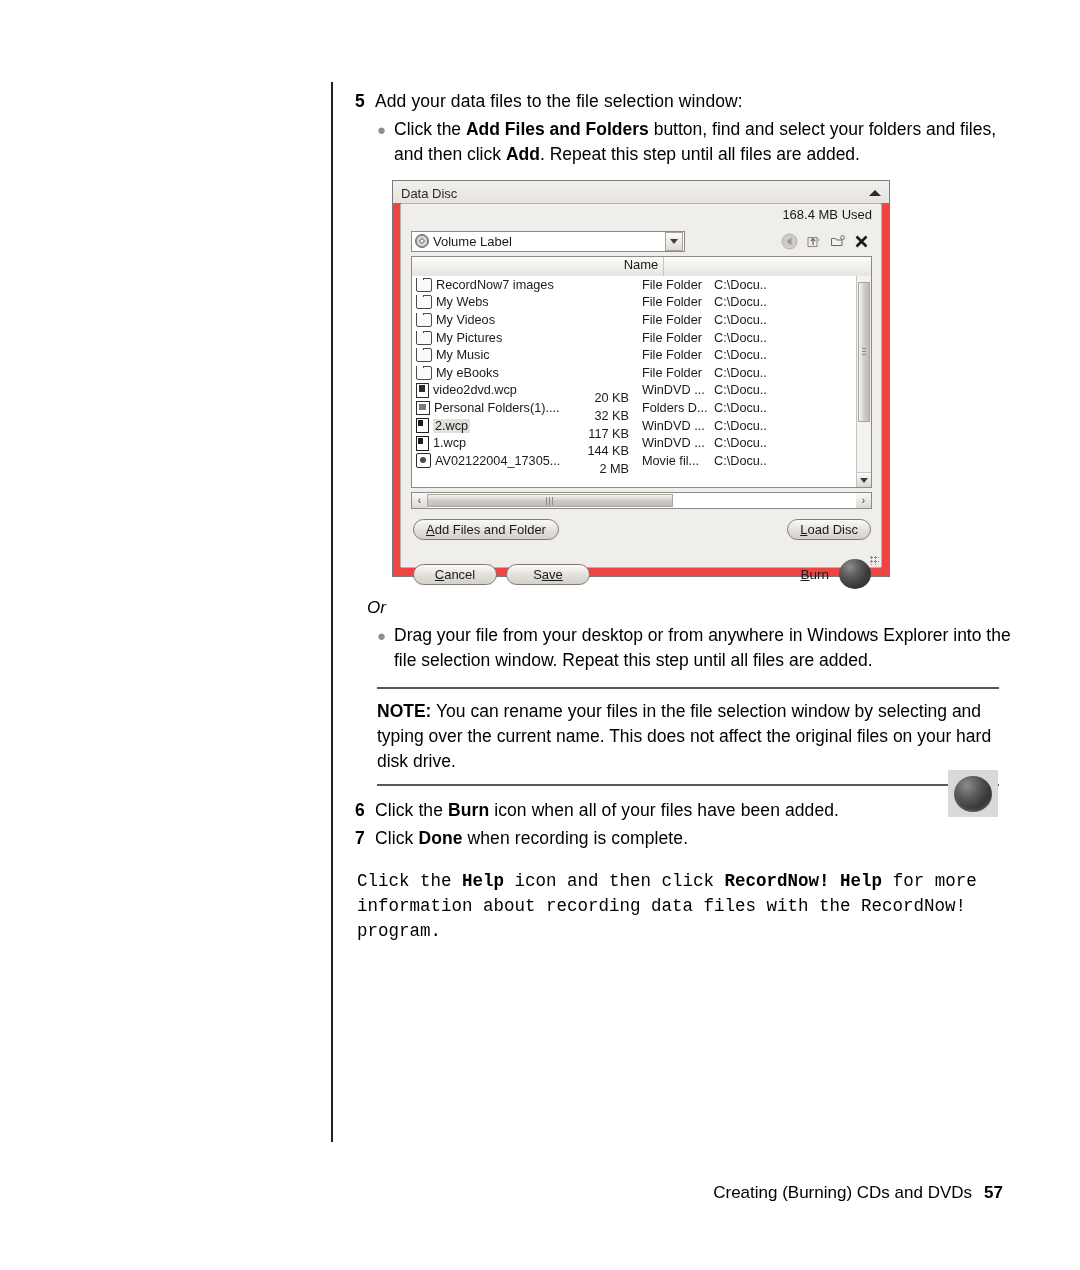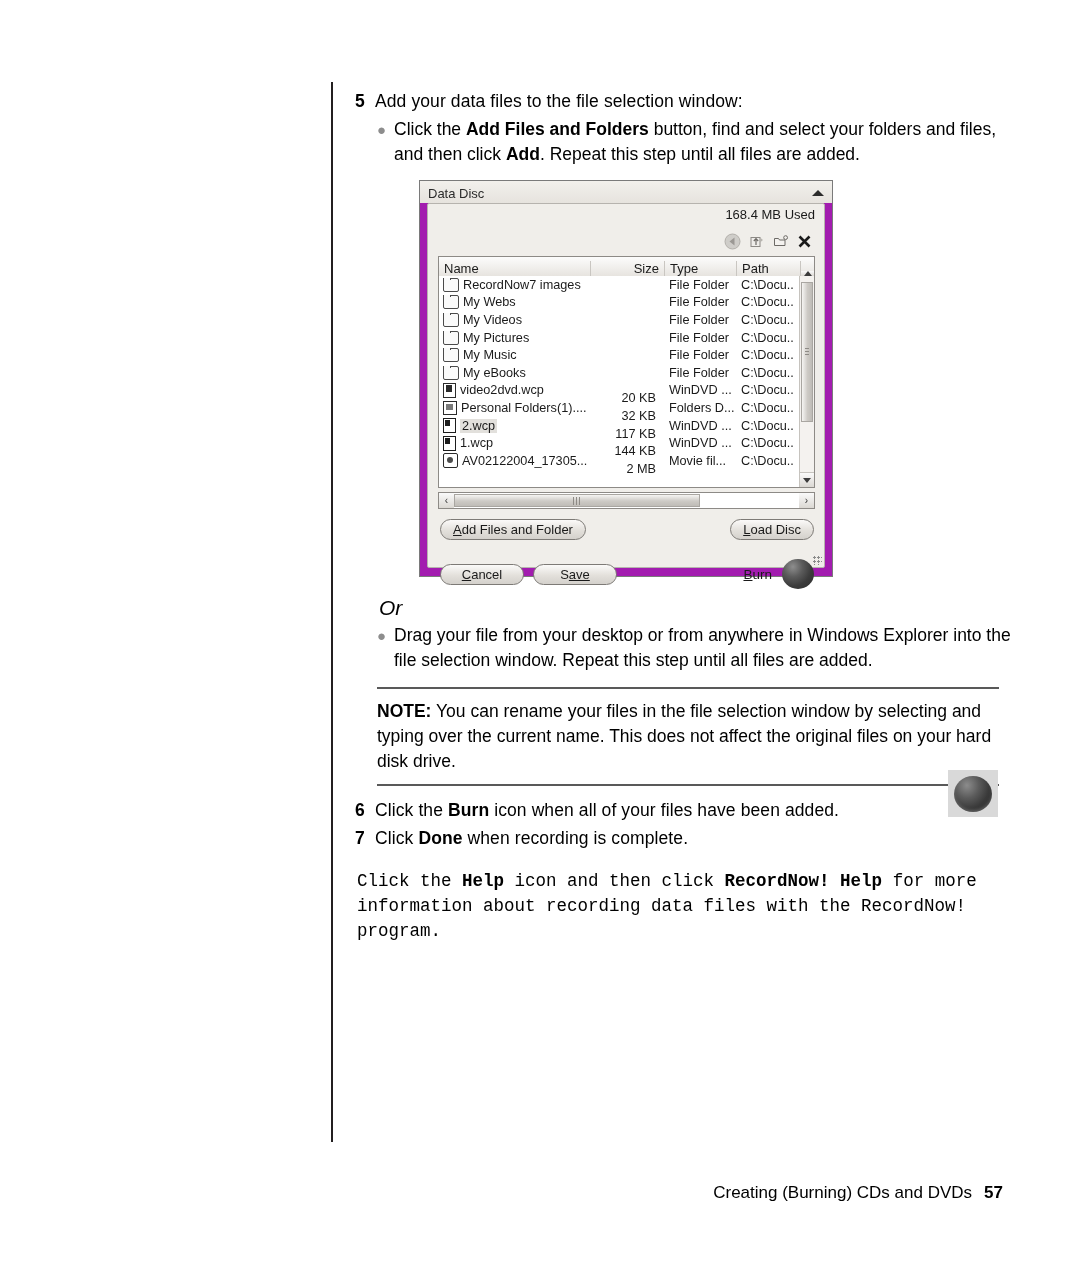--- a/index.html
+++ b/index.html
@@ -65,23 +65,23 @@
     flex: 0 0 17px;
     color: #8d8d8d;
     font-size: 15px;
     line-height: 25px;
   }
   .bullet-text { flex: 1 1 auto; }
 
   b, strong { font-weight: bold; }
 
   .or-line {
-    margin-left: 24px;
+    margin-left: 12px;
     font-style: italic;
-    font-size: 21px;
+    font-size: 17px;
     line-height: 25px;
   }
 
   .plain-para {
     font-size: 17.5px;
     line-height: 25px;
     font-family: Liberation Mono, monospace;
   }
 
   .hr {
@@ -129,25 +129,25 @@
     width: 38px;
     height: 36px;
     border-radius: 50%;
     background: radial-gradient(ellipse at 34% 26%, #8c8c8c 0%, #5b5b5b 34%, #3a3a3a 62%, #2b2b2b 100%);
     box-shadow: inset 0 -2px 3px rgba(255,255,255,.18);
   }
 
   
   .dialog {
     position: absolute;
-    left: 419px;
+    left: 392px;
     top: 180px;
-    width: 414px;
+    width: 498px;
     height: 397px;
-    background: #a21caf;
+    background: #ef4444;
     border: 1px solid #7a7a7a;
     box-sizing: border-box;
     font-size: 12.5px;
     color: #1a1a1a;
   }
   .dlg-title {
     height: 20px;
     padding: 2px 6px 0 8px;
     display: flex;
     align-items: center;
@@ -246,21 +246,22 @@
     background: #fff;
     box-sizing: border-box;
     overflow: hidden;
   }
   .lhead {
     display: flex;
     height: 19px;
     background: linear-gradient(#fcfcfc, #e7e4df);
     border-bottom: 1px solid #b3b0ab;
     font-size: 13px;
-    align-items: flex-end;
+    align-items: center;
+    flex-direction: column;
   }
   .lhead .c {
     box-sizing: border-box;
     padding: 0 5px;
     border-right: 1px solid #c9c6c1;
     overflow: hidden;
     white-space: nowrap;
   }
   .c-name { flex: 0 0 152px; }
   .c-size { flex: 0 0 74px; text-align: right; }
@@ -561,20 +562,27 @@
     <div class="dlg-title">
       <span>Data Disc</span>
       <span class="tri-up"></span>
     </div>
 
     <div class="dlg-panel">
 
       <div class="used-row">168.4 MB Used</div>
 
       <div class="vol-bar">
+        <div class="vol-field">
+          <span class="disc-icon"></span>
+          <span class="vol-text">Volume Label</span>
+          <span class="vol-drop">
+              <span class="chev-d"></span>
+            </span>
+        </div>
         <div class="vol-tools">
           <span class="tool-ic">
             <svg width="17" height="17" viewBox="0 0 17 17">
                 <circle cx="8.5" cy="8.5" r="7.5" fill="#cfcdc9" stroke="#b3b0ab"></circle>
                 <path d="M10.5 4.5 L5.5 8.5 L10.5 12.5 Z" fill="#9b9894"></path>
               </svg>
           </span>
           <span class="tool-ic">
             <svg width="17" height="17" viewBox="0 0 17 17">
                 <rect x="3" y="4.5" width="9" height="9" fill="#efedea" stroke="#8d8a86"></rect>

